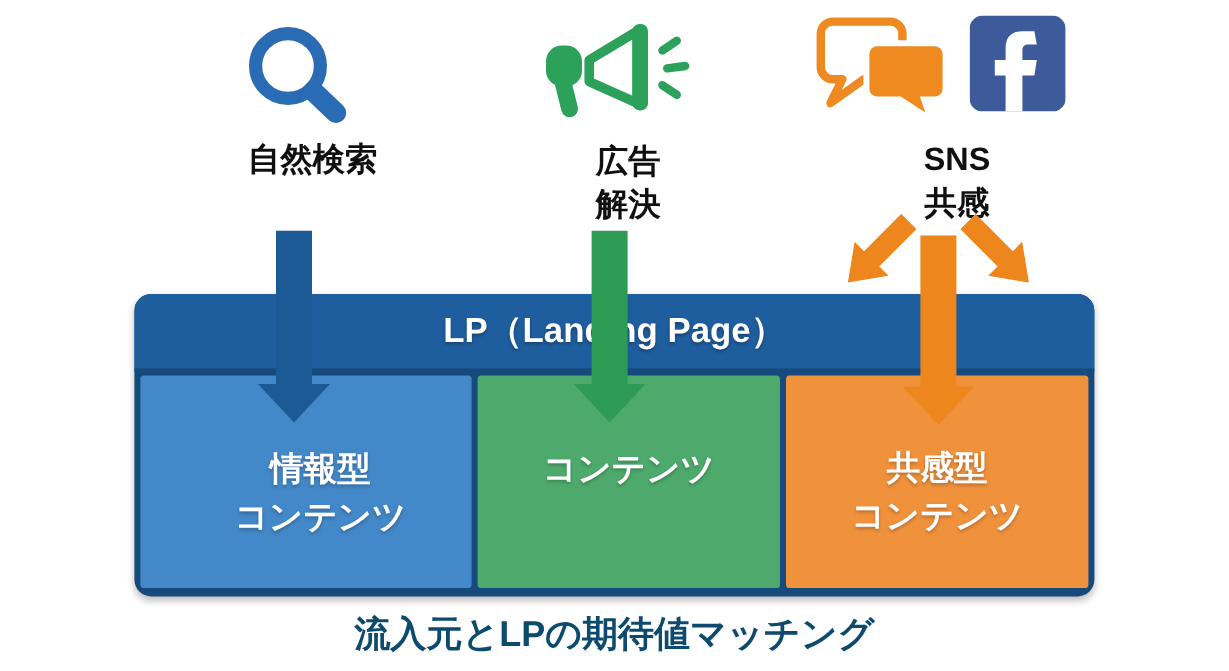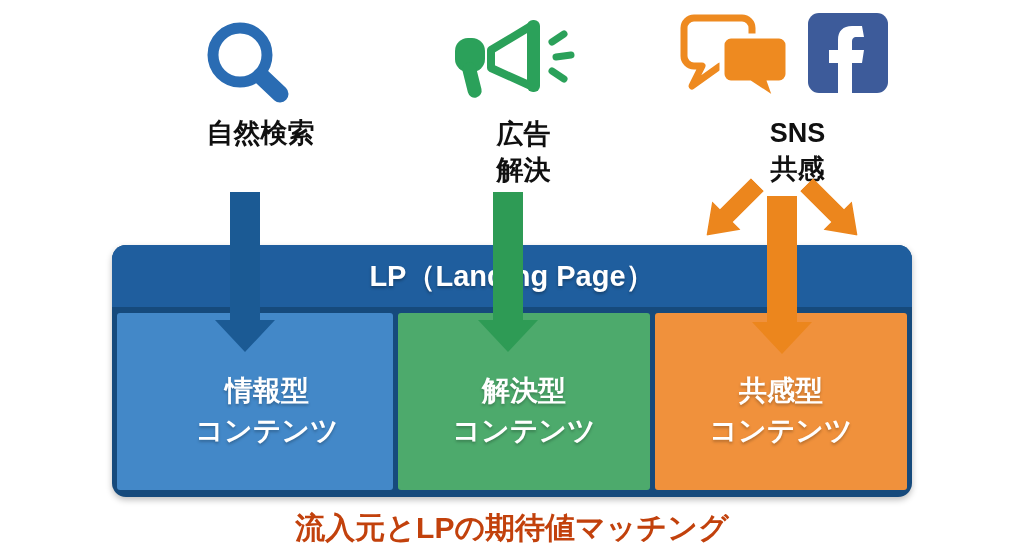--- a/index.html
+++ b/index.html
@@ -50,21 +50,21 @@
   .lp-col{flex:1;border-radius:3px;position:relative;}
   .col-info{background:var(--column-blue,#4388c8);padding-left:24px;}
   .col-solution{background:var(--column-green,#4daa6c);}
   .col-empathy{background:var(--column-orange,#f0913c);font-family:Liberation Serif, serif;}
   .col-label{margin-top:58px;text-align:center;color:#ffffff;font-weight:700;
     font-size:28px;line-height:40px;text-shadow:0 2px 3px rgba(0,0,0,0.25);}
   .col-label span{display:block;}
   
   .caption{
     position:absolute;left:0;top:508px;width:100%;text-align:center;
-    color:#c2410c;font-weight:700;font-size:30px;
+    color:#0c4a6e;font-weight:700;font-size:30px;
   }
 </style>
 </head>
 <body>
 
 <div class="canvas">
 
   <div class="source src-1">
     <svg width="100" height="95" viewBox="0 0 100 95">
       <circle class="magnifier-stroke" cx="45" cy="45" r="27" stroke-width="11"></circle>
@@ -128,21 +128,20 @@
     <div class="lp-band">LP（Landing Page）</div>
     <div class="lp-cols">
       <div class="lp-col col-info">
         <div class="col-label">
           <span>情報型</span>
           <span>コンテンツ</span>
         </div>
       </div>
       <div class="lp-col col-solution">
         <div class="col-label">
-          <span>解決型</span>
           <span>コンテンツ</span>
         </div>
       </div>
       <div class="lp-col col-empathy">
         <div class="col-label">
           <span>共感型</span>
           <span>コンテンツ</span>
         </div>
       </div>
     </div>

